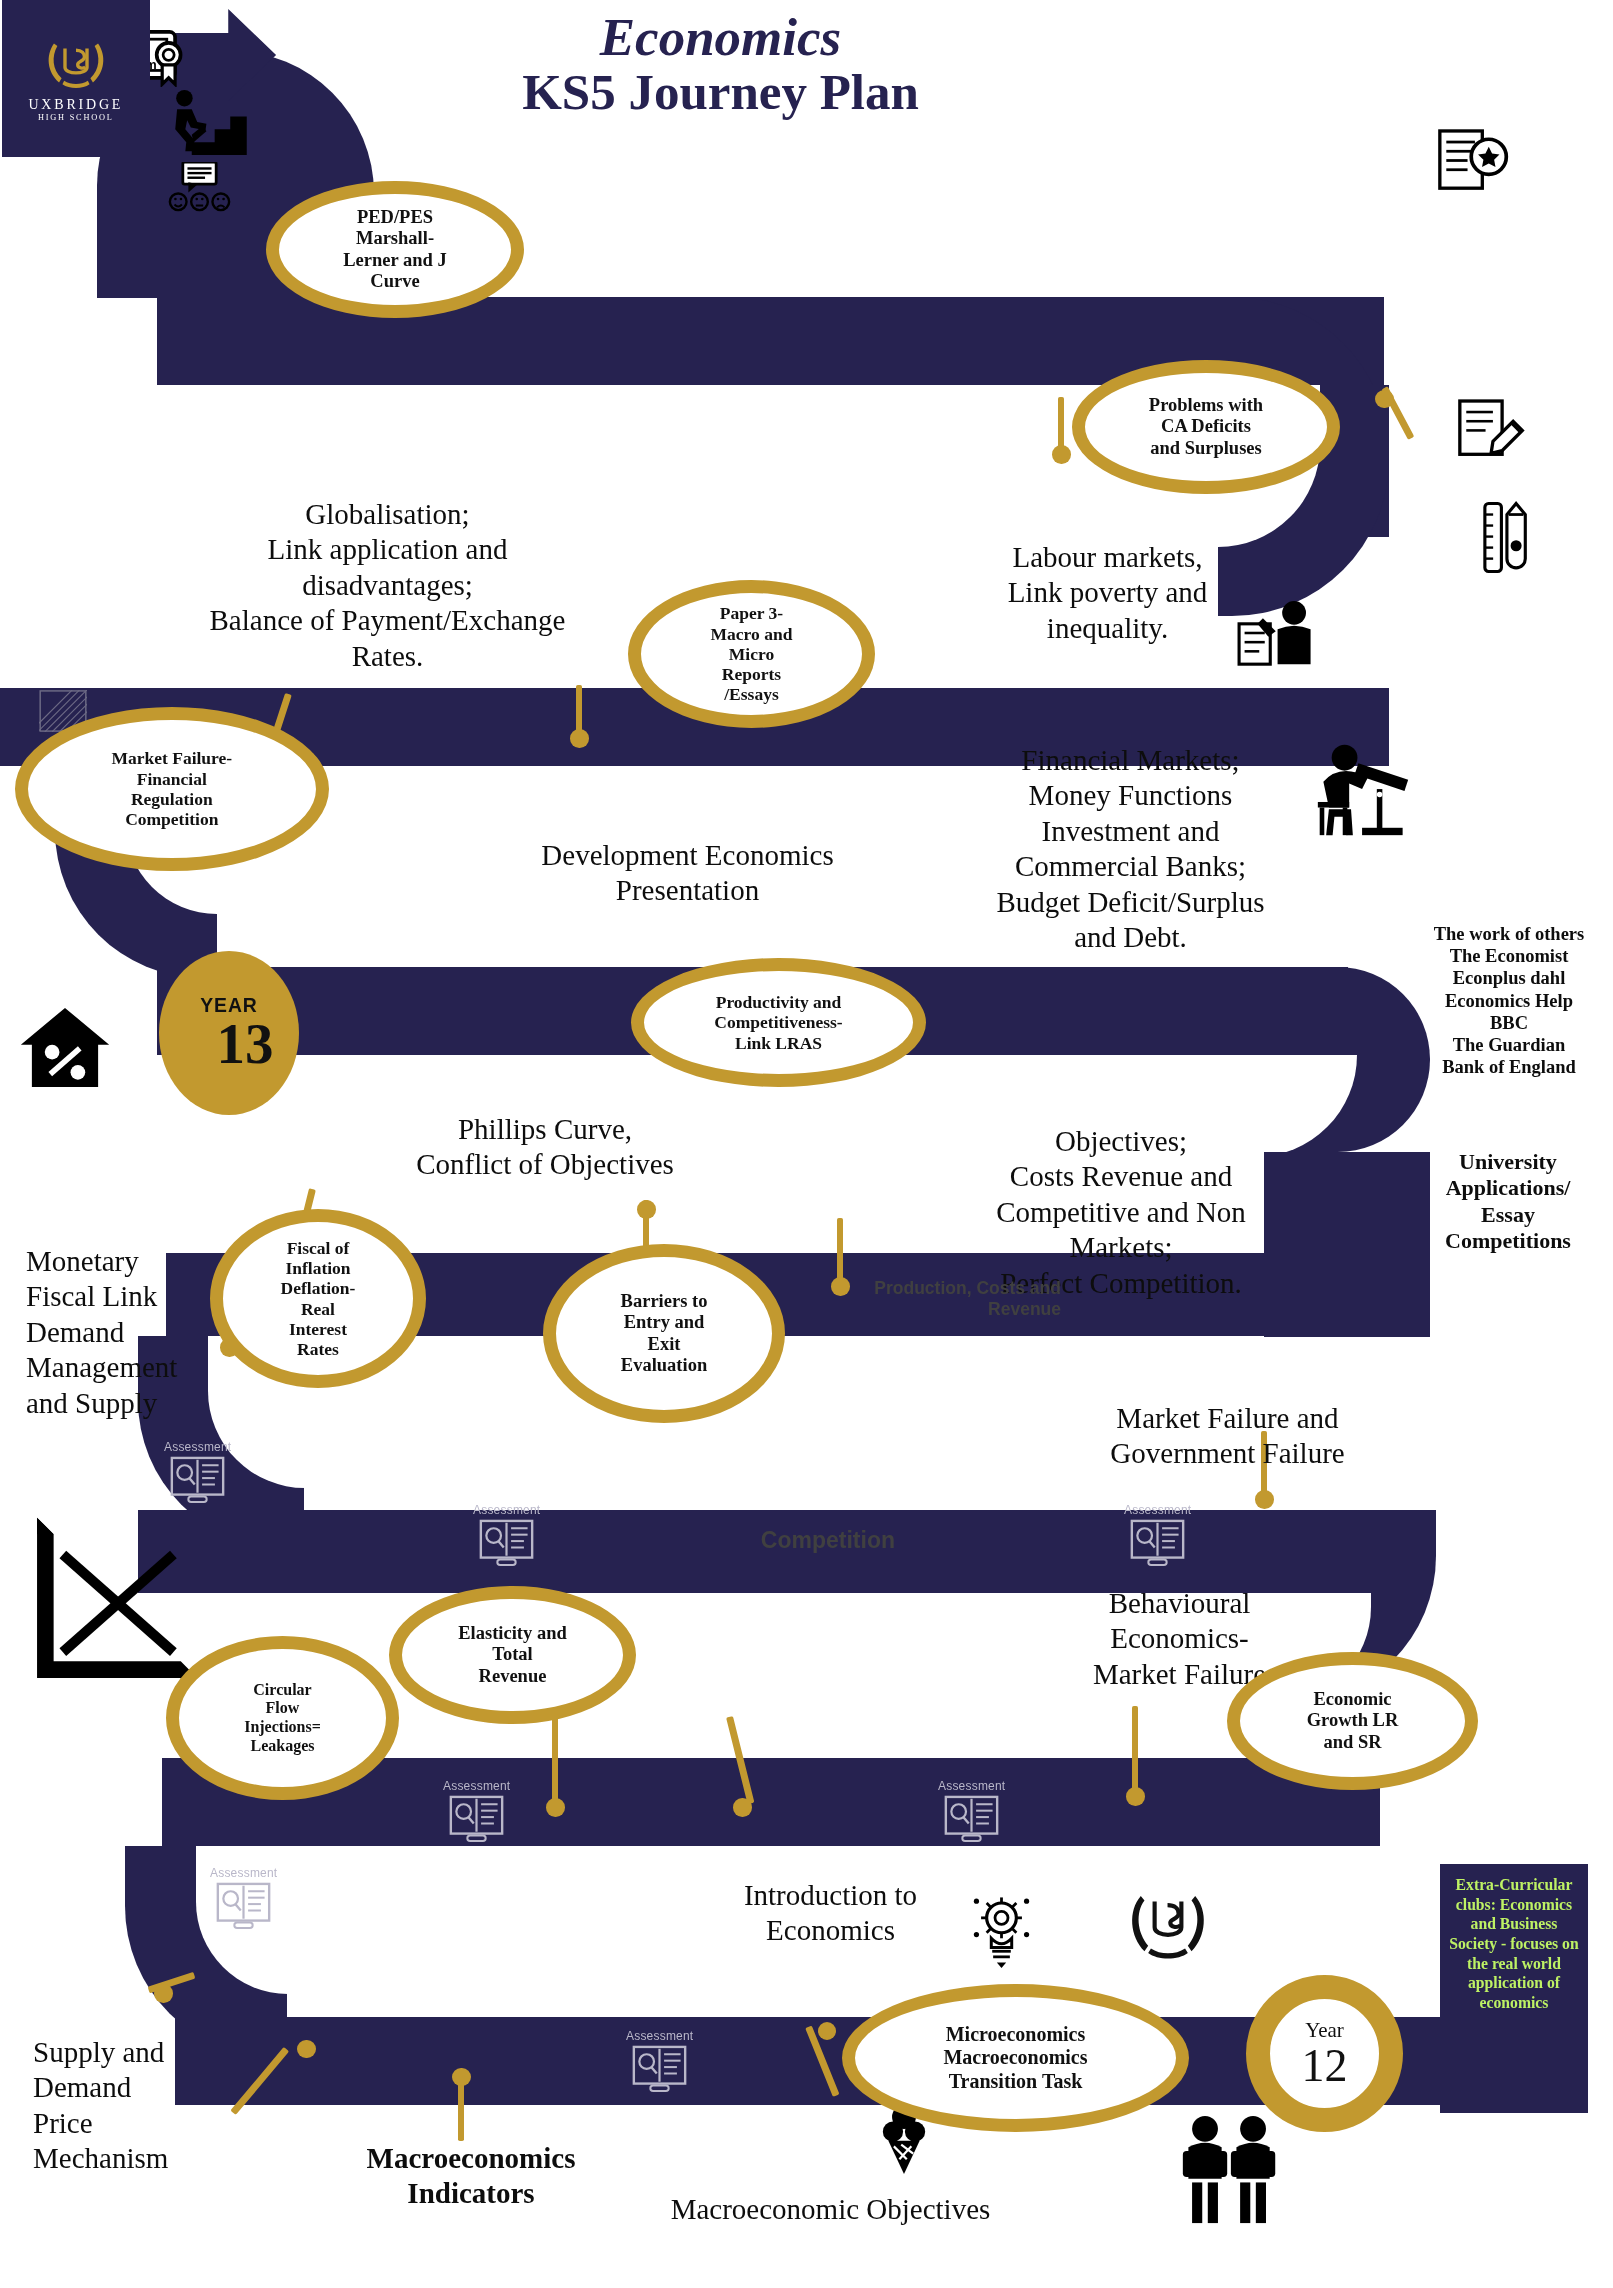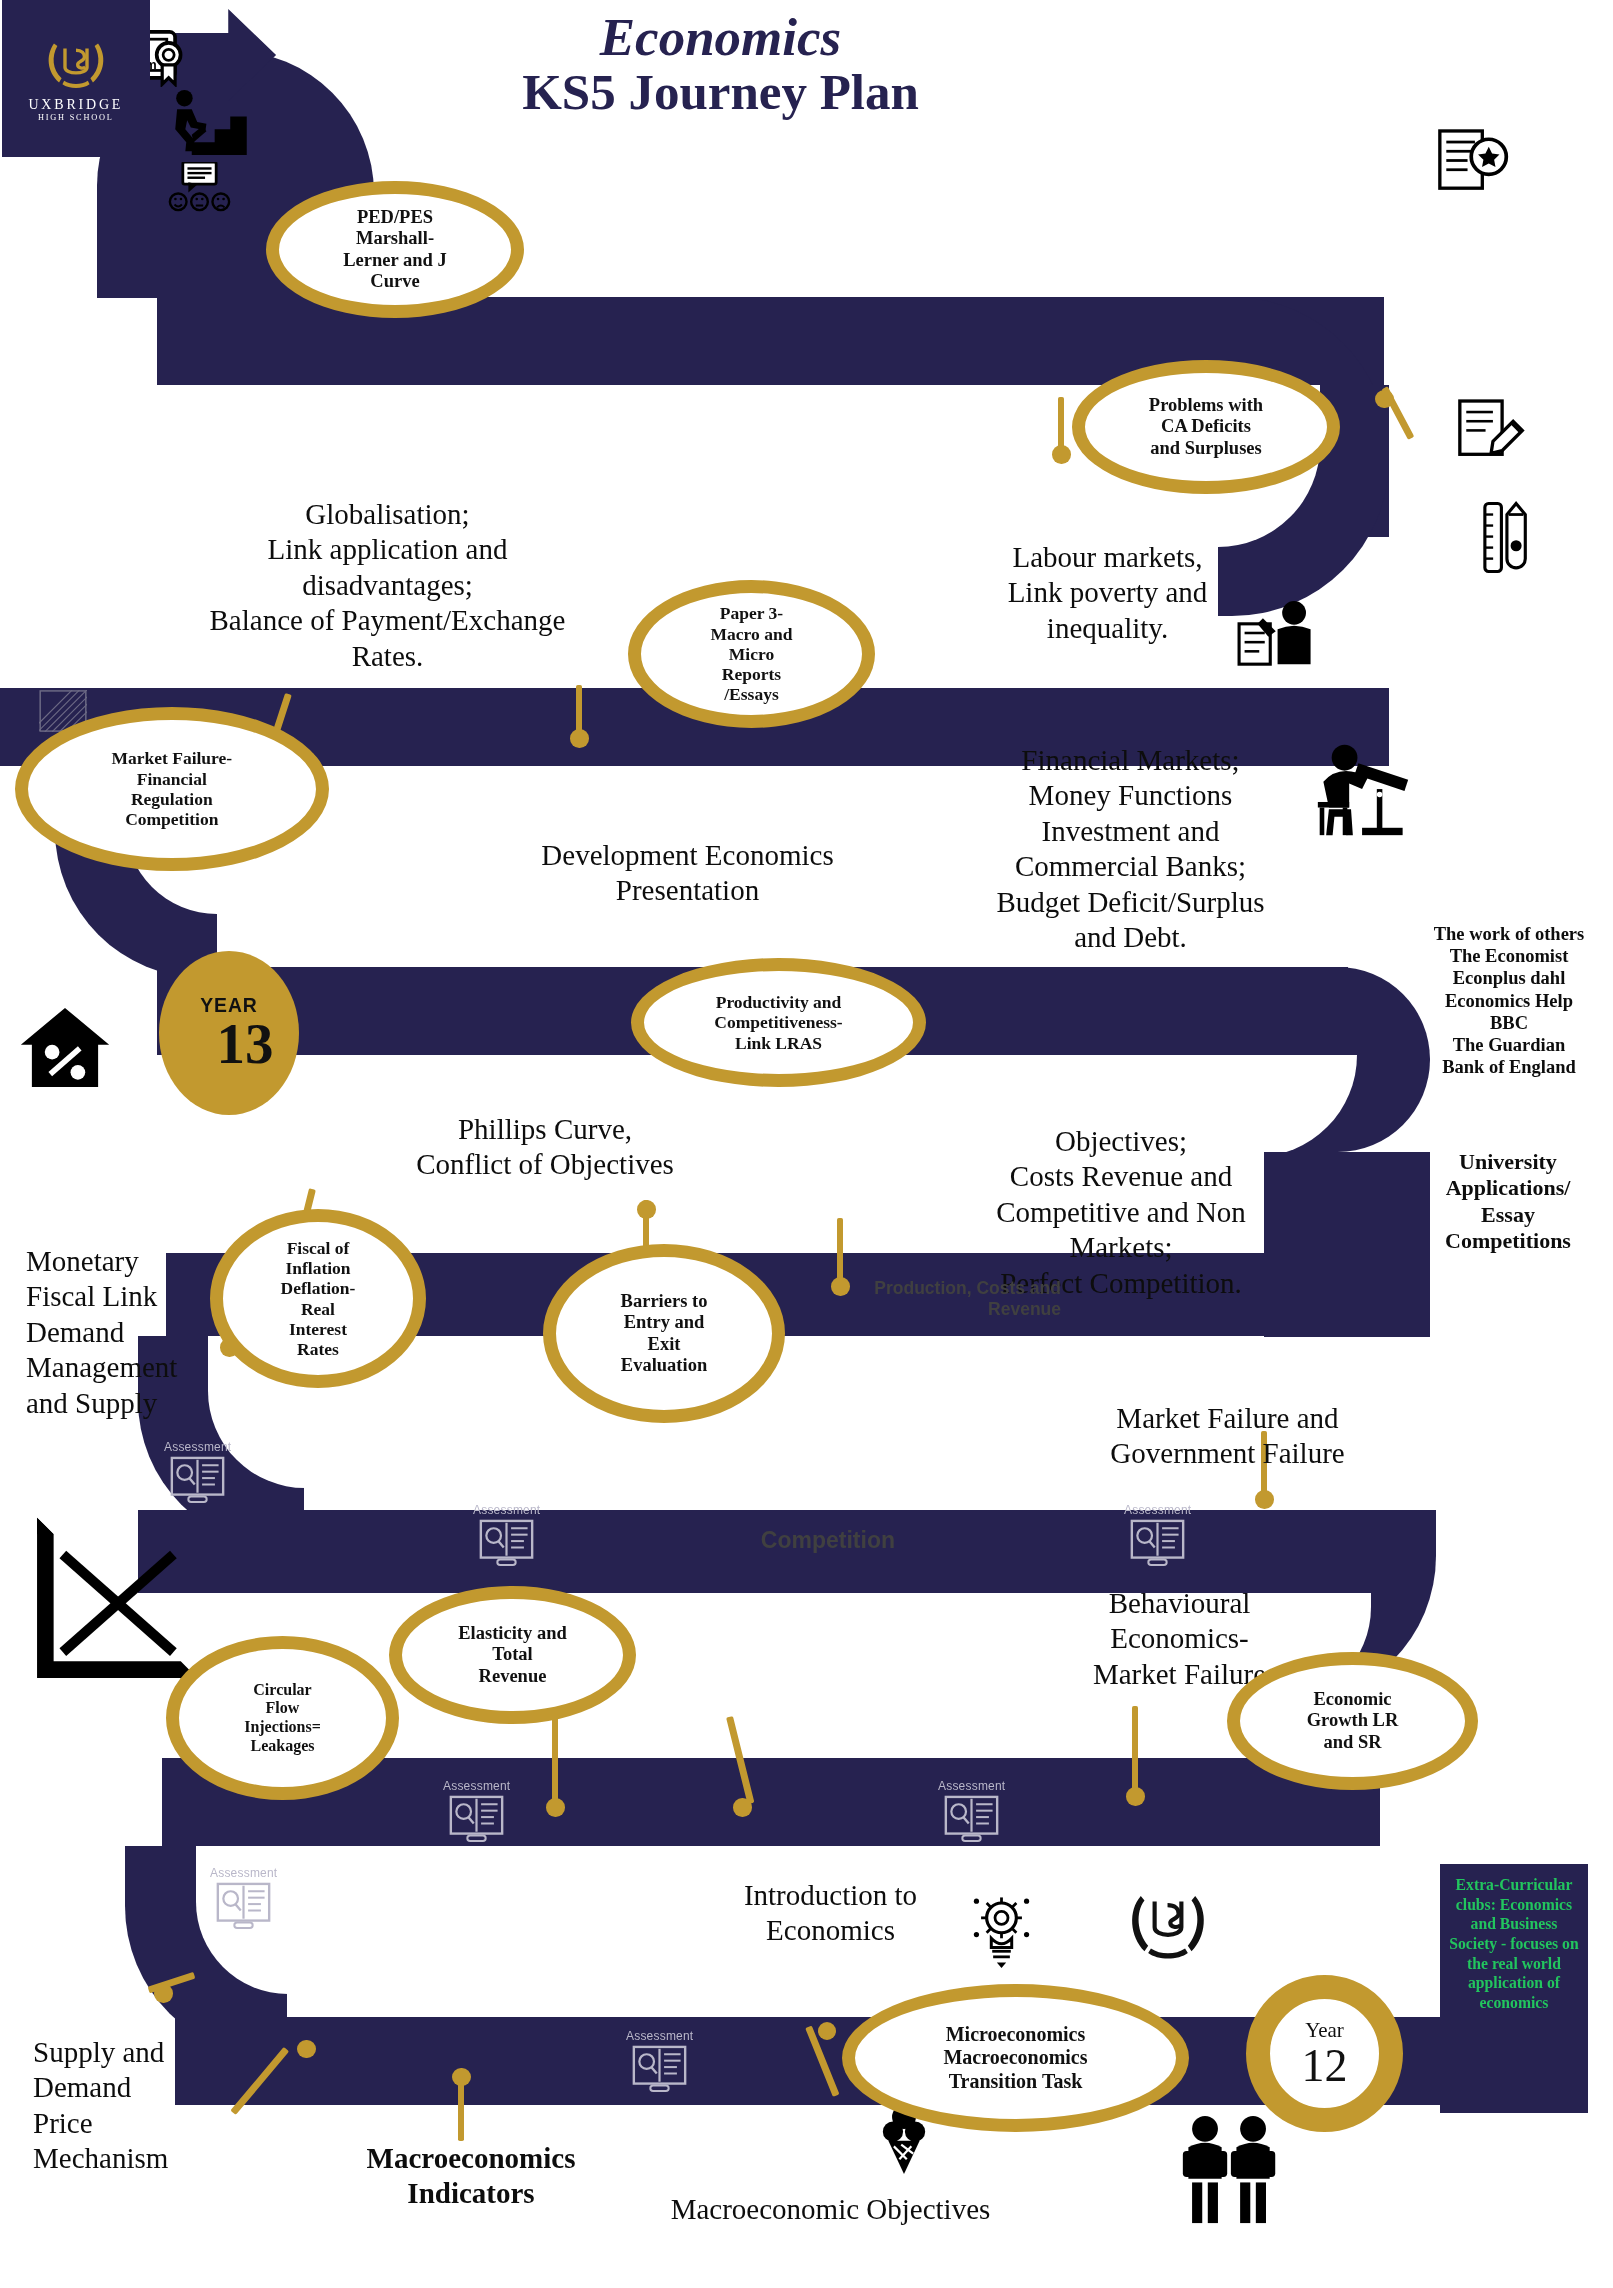--- a/index.html
+++ b/index.html
@@ -74,21 +74,21 @@
   .logo-tile .crest{width:68px;height:61px;}
   .logo-tile .l1{color:#fff;font-family:"Liberation Serif",serif;font-size:14px;letter-spacing:2.8px;margin-top:1.8px;}
   .logo-tile .l2{color:#fff;font-family:"Liberation Serif",serif;font-size:8.3px;letter-spacing:1.8px;}
 
   
   .title-wrap{position:absolute;text-align:center;z-index:40;}
   .t1{font-family:"Liberation Serif",serif;font-style:italic;font-weight:bold;font-size:53px;color:#262250;line-height:1;}
   .t2{font-family:"Liberation Serif",serif;font-weight:bold;font-size:51px;color:#262250;line-height:1.1;}
 
   
-  .extra-box{position:absolute;background:#262250;color:#22c55e;
+  .extra-box{position:absolute;background:#262250;color:#bef264;
              font-family:"Liberation Serif",serif;font-weight:bold;font-size:15.7px;
              text-align:center;line-height:1.25;padding:11px 7.4px;box-sizing:border-box;z-index:35;}
 
   
   .gold-label{position:absolute;color:#404040;font-family:Liberation Sans, sans-serif;
               font-weight:bold;text-align:right;z-index:28;}
 
   
   .assess{position:absolute;z-index:22;display:flex;flex-direction:column;align-items:center;}
   .assess .cap{font-family:"Liberation Sans",sans-serif;font-size:12px;color:#b9b7c9;letter-spacing:0.2px;}

